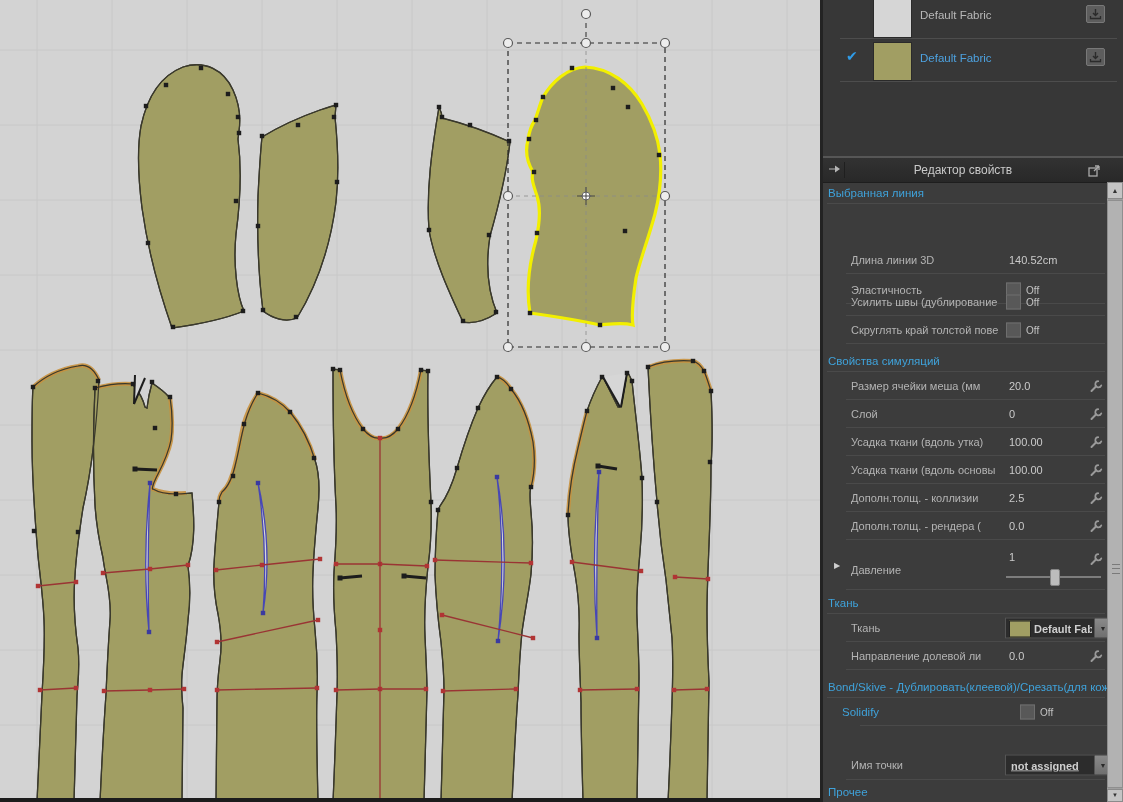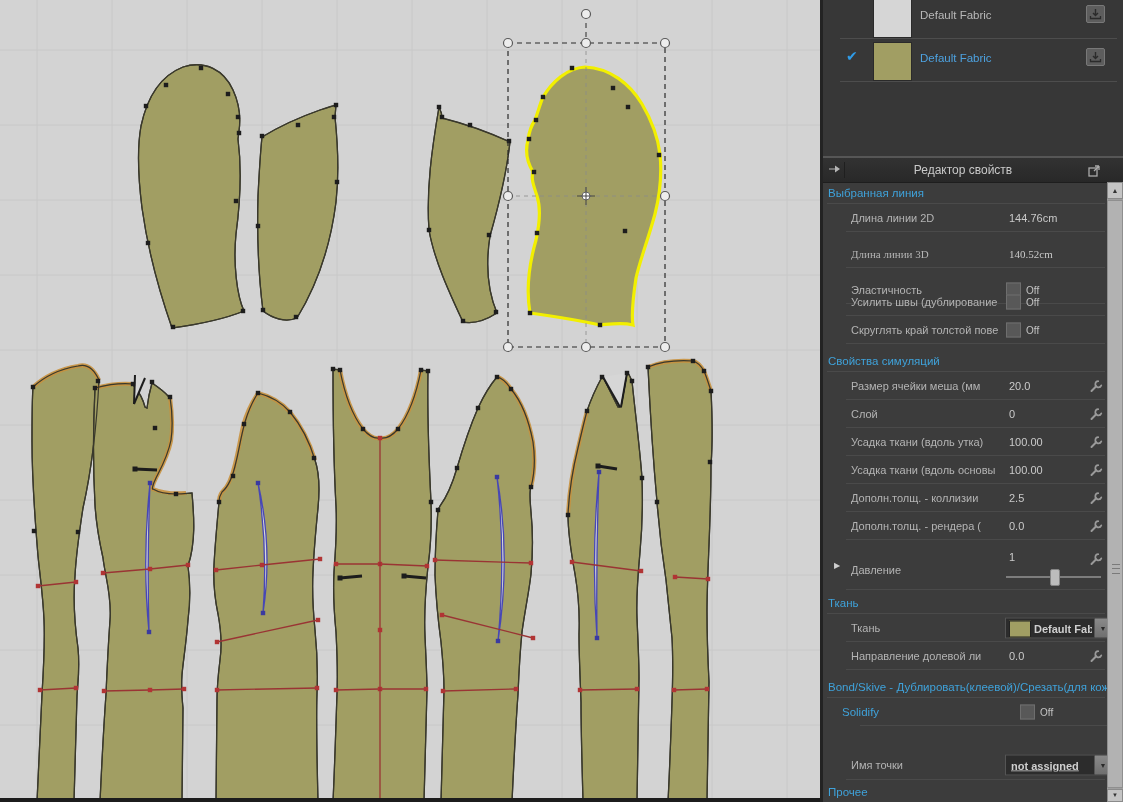--- a/index.html
+++ b/index.html
@@ -356,26 +356,21 @@
             <rect x="1" y="4" width="8" height="8" fill="none" stroke="#aaa" stroke-width="1.3"></rect>
             <path d="M6 7 L11 2 M11 2 h-4 M11 2 v4" stroke="#aaa" stroke-width="1.3" fill="none"></path>
           </svg>
         </div>
       </div>
       <div id="prop-rows">
           <div class="prow section" style="top: 0px; height: 22px;">
             <div class="sec-label">Выбранная линия</div>
             <div class="rsep"></div>
           </div>
-          <div class="prow" style="top: 22px; height: 28px;">
-            <div class="row-label">Длина линии 2D</div>
-            <div class="row-value">144.76cm</div>
-            <div class="rsep"></div>
-          </div>
-          <div class="prow" style="top: 58px; height: 28px; font-family: Liberation Serif, serif;">
+          <div class="prow" style="top: 64px; height: 28px;">
             <div class="row-label">Длина линии 3D</div>
             <div class="row-value">140.52cm</div>
             <div class="rsep"></div>
           </div>
           <div class="prow" style="top: 94px; height: 28px;">
             <div class="row-label">Эластичность</div>
             <div class="chk"></div>
             <div class="chk-off">Off</div>
             <div class="rsep"></div>
           </div>

